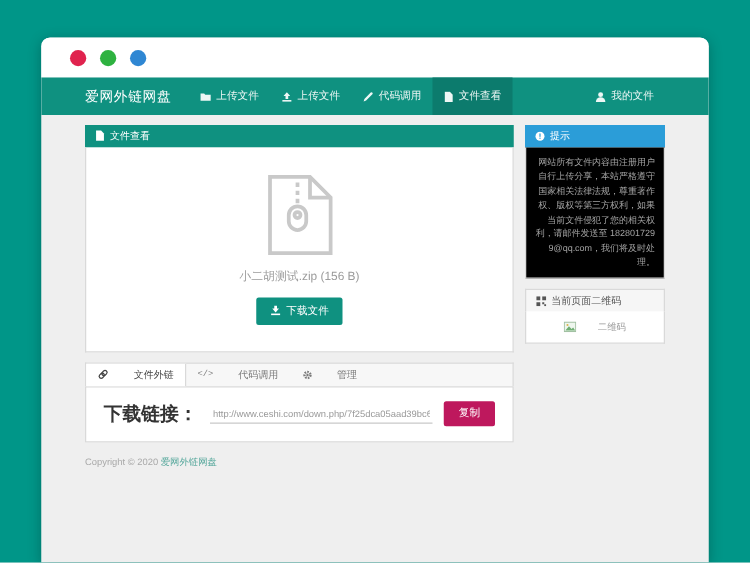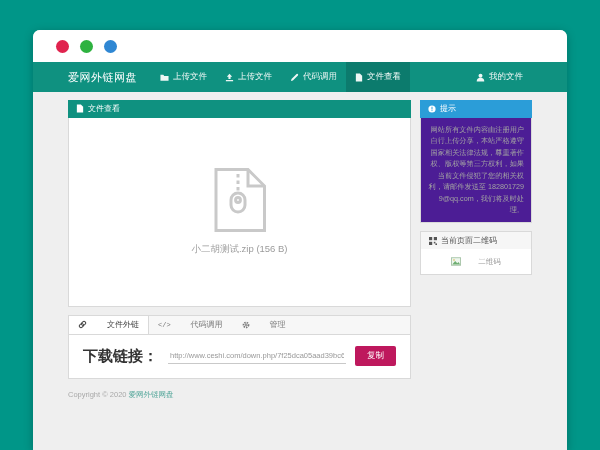--- a/index.html
+++ b/index.html
@@ -29,21 +29,21 @@
   
   .content { display:flex; padding:8px 35px 0; gap:9px; }
   .main-col { width:343px; }
   .side-col { width:112px;text-align:right; }
   
   .panel-header { display:flex; align-items:center; gap:4px; font-size:8px; padding:4px 8px; line-height:1.2; }
   .panel-header.teal { background:#0f9180; color:#fff; }
   .panel-header.blue { background:#2b9dd8; color:#fff; }
   .panel-header.gray { background:#f6f6f6; color:#555; border:1px solid #d9d9d9; border-bottom:none; }
   .file-body {
-    background:#fff; border:1px solid #d9d9d9; border-top:none; height:189px;
+    background:#fff; border:1px solid #d9d9d9; border-top:none; height:164px;
     display:flex; flex-direction:column; align-items:center; justify-content:center;
   }
   .filename { font-size:9.5px; color:#9b9b9b; margin-top:10px; }
   .btn-teal {
     display:inline-flex; align-items:center; gap:4px; background:#0f9180; color:#fff;
     border:none; font-size:8.5px; padding:5px 11px; border-radius:2px; margin-top:10px;
     cursor:pointer; font-family:inherit;
   }
   
   .tabs-panel { margin-top:8px; }
@@ -61,21 +61,21 @@
     font-size:7.5px; color:#999; padding:3px 2px; background:transparent; font-family:inherit;
   }
   .copy-btn {
     margin-left:9px; background:#be185d; color:#fff; border:none; font-size:8.5px;
     padding:4px 12px; border-radius:2px; cursor:pointer; font-family:inherit;
   }
   .footer { margin-top:11px; font-size:7.5px; color:#a9a9a9; }
   .footer a { color:#55a79b; text-decoration:none; cursor:pointer; }
   
   .hint-body {
-    background:#4c1d95; border:1px solid #d9d9d9; border-top:none; padding:6px 7px;
+    background:#000000; border:1px solid #d9d9d9; border-top:none; padding:6px 7px;
     font-size:7.2px; color:#a3a3a3; line-height:1.6; word-break:break-all;
   }
   .qr-panel { margin-top:8px; }
   .qr-body {
     background:#fff; border:1px solid #d9d9d9; border-top:none; height:26px;
     display:flex; align-items:center; justify-content:center; gap:17px;
     font-size:7.5px; color:#999;
   }
   .ic { display:inline-flex; align-items:center; }
 </style>
@@ -160,20 +160,29 @@
           <span class="ic">
             <svg width="58" height="66" viewBox="0 0 58 66" fill="none" stroke="#c9c9c9" stroke-width="3">
               <path d="M5 2.5 H37 L53.5 19 V63.5 H5 Z"></path>
               <path d="M37 2.5 V19 H53.5"></path>
               <line x1="27" y1="7" x2="27" y2="24" stroke-dasharray="3.5 3"></line>
               <rect x="20" y="26" width="14" height="19" rx="7"></rect>
               <circle cx="27" cy="33" r="2.4"></circle>
             </svg>
           </span>
           <div class="filename">小二胡测试.zip (156 B)</div>
+          <button class="btn-teal">
+            <span class="ic">
+              <svg width="9" height="9" viewBox="0 0 10 10" fill="currentColor">
+                  <path d="M5 6.6 L2 3.1 H3.8 V0.6 H6.2 V3.1 H8 z"></path>
+                  <rect x="1" y="7.6" width="8" height="1.4"></rect>
+                </svg>
+            </span>
+            <span>下载文件</span>
+          </button>
         </div>
       </section>
 
       <section class="tabs-panel">
         <div class="tabbar">
           <div class="tab active">
             <span class="ic">
               <svg width="9" height="9" viewBox="0 0 10 10">
                   <g transform="rotate(-45 5 5)" fill="none" stroke="currentColor" stroke-width="1.1">
                     <rect x="0.8" y="3.2" width="5" height="3.6" rx="1.8"></rect>

